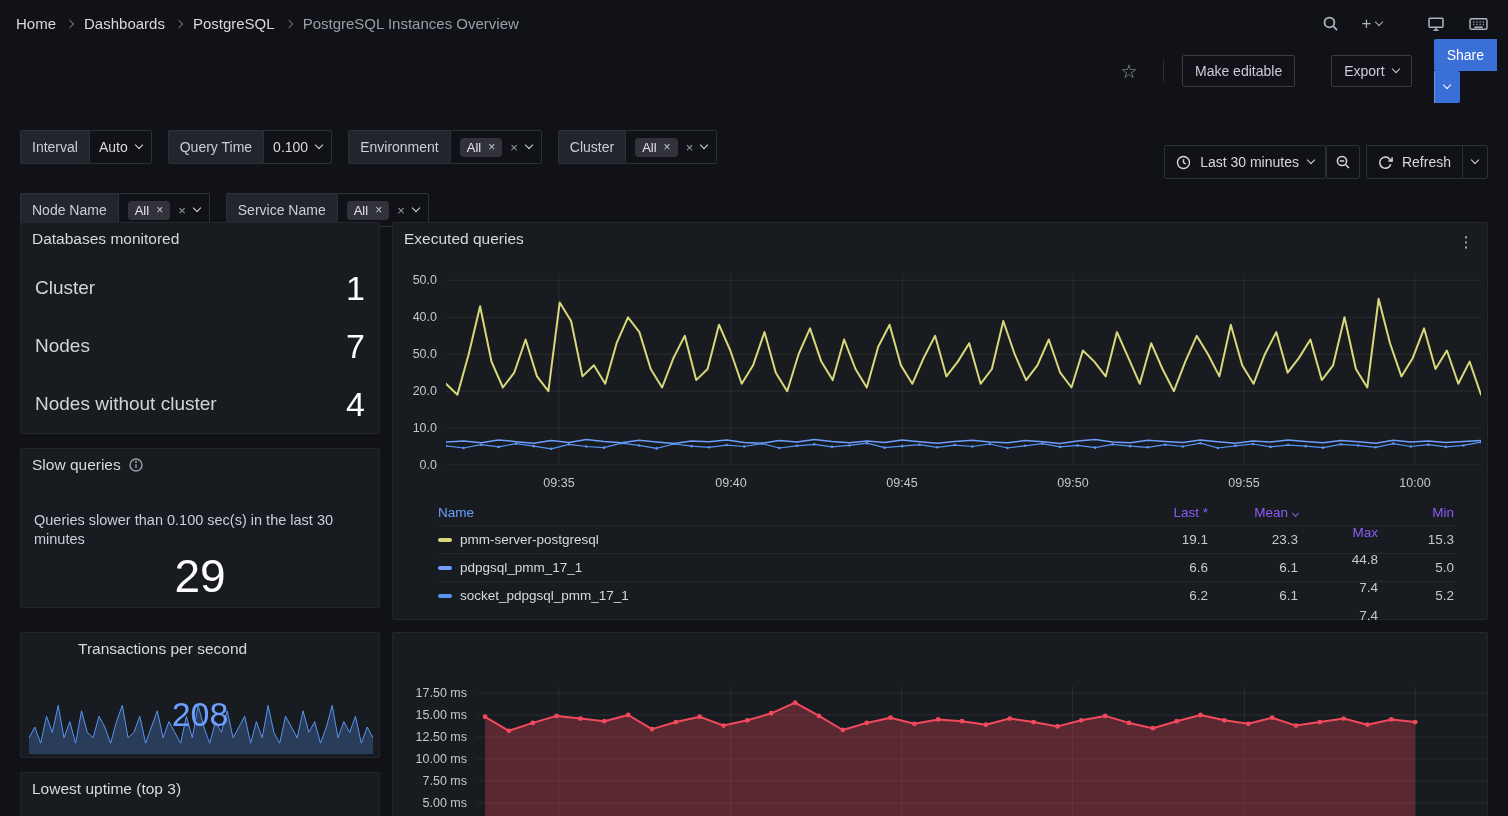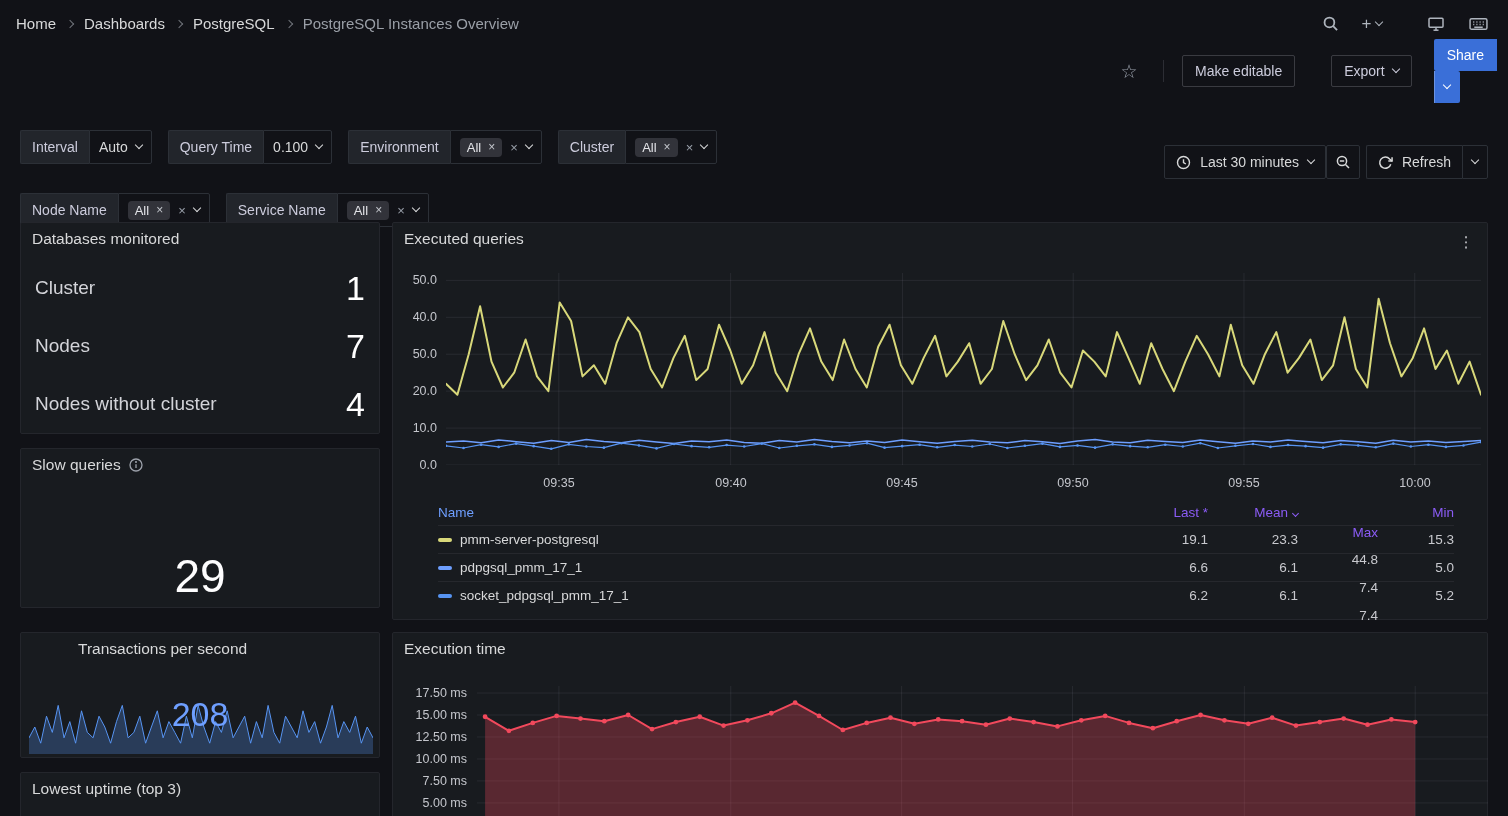--- a/index.html
+++ b/index.html
@@ -356,20 +356,21 @@
     <div class="panel-title-row">
       <span class="panel-title">Slow queries</span>
       <span class="info-icon">
         <svg width="14" height="14" viewBox="0 0 14 14" fill="none" stroke="currentColor" stroke-width="1.3">
             <circle cx="7" cy="7" r="6"></circle>
             <line x1="7" y1="6.2" x2="7" y2="10"></line>
             <circle cx="7" cy="4" r="0.4" fill="currentColor"></circle>
           </svg>
       </span>
     </div>
+    <div class="slow-desc">Queries slower than 0.100 sec(s) in the last 30 minutes</div>
     <div class="slow-big">29</div>
   </section>
 
   <section class="panel" id="panel-tps">
     <div class="panel-title-row">
       <span class="panel-title">Transactions per second</span>
     </div>
     <div class="tps-big">208</div>
     <svg class="tps-spark chart-svg" id="chart-tps" width="344" height="54">
         <polygon points="0.0,37.8 5.8,27.0 11.7,43.2 17.5,16.2 23.3,32.4 29.2,5.4 35.0,37.8 40.8,21.6 46.6,43.2 52.5,10.8 58.3,32.4 64.1,37.8 70.0,16.2 75.8,27.0 81.6,43.2 87.5,21.6 93.3,5.4 99.1,37.8 104.9,32.4 110.8,16.2 116.6,43.2 122.4,27.0 128.3,10.8 134.1,37.8 139.9,21.6 145.8,32.4 151.6,43.2 157.4,16.2 163.3,37.8 169.1,5.4 174.9,27.0 180.7,43.2 186.6,21.6 192.4,32.4 198.2,10.8 204.1,37.8 209.9,27.0 215.7,16.2 221.6,43.2 227.4,21.6 233.2,37.8 239.1,5.4 244.9,32.4 250.7,43.2 256.5,16.2 262.4,27.0 268.2,37.8 274.0,10.8 279.9,32.4 285.7,21.6 291.5,43.2 297.4,27.0 303.2,5.4 309.0,37.8 314.8,21.6 320.7,32.4 326.5,16.2 332.3,43.2 338.2,27.0 344.0,37.8 344.0,54 0.0,54" fill="rgba(87,148,242,0.28)"></polygon>
@@ -523,23 +524,20 @@
         </span>
         <span class="l-num">6.2</span>
         <span class="l-num">6.1</span>
         <span class="l-num w80">7.4</span>
         <span class="l-num w76">5.2</span>
       </div>
     </div>
   </section>
 
   <section class="panel" id="panel-time">
-    <div class="panel-title-row">
-      <span class="panel-title">Execution time</span>
-    </div>
 
     <span class="axis-label y-lab" style="left:4px;width:70px;top:52px">17.50 ms</span>
     <span class="axis-label y-lab" style="left:4px;width:70px;top:74px">15.00 ms</span>
     <span class="axis-label y-lab" style="left:4px;width:70px;top:96px">12.50 ms</span>
     <span class="axis-label y-lab" style="left:4px;width:70px;top:118px">10.00 ms</span>
     <span class="axis-label y-lab" style="left:4px;width:70px;top:140px">7.50 ms</span>
     <span class="axis-label y-lab" style="left:4px;width:70px;top:162px">5.00 ms</span>
 
     <svg class="chart-svg" id="chart-exec-time" style="left:84px;top:53px" width="1011" height="131">
         <line x1="81.891" x2="81.891" y1="0" y2="131" class="gridline"></line>

